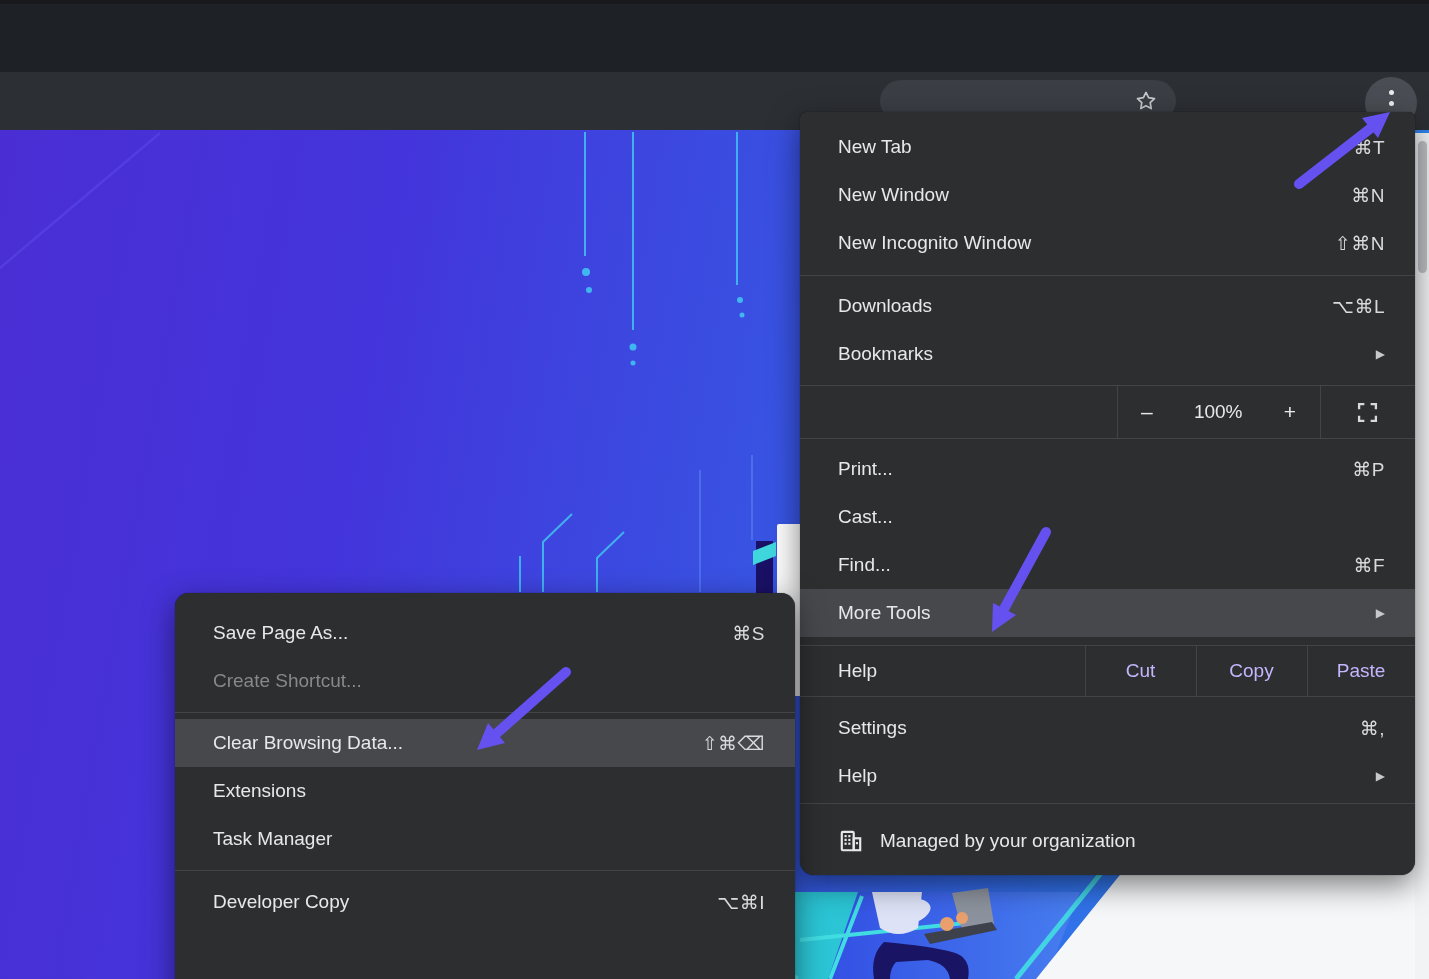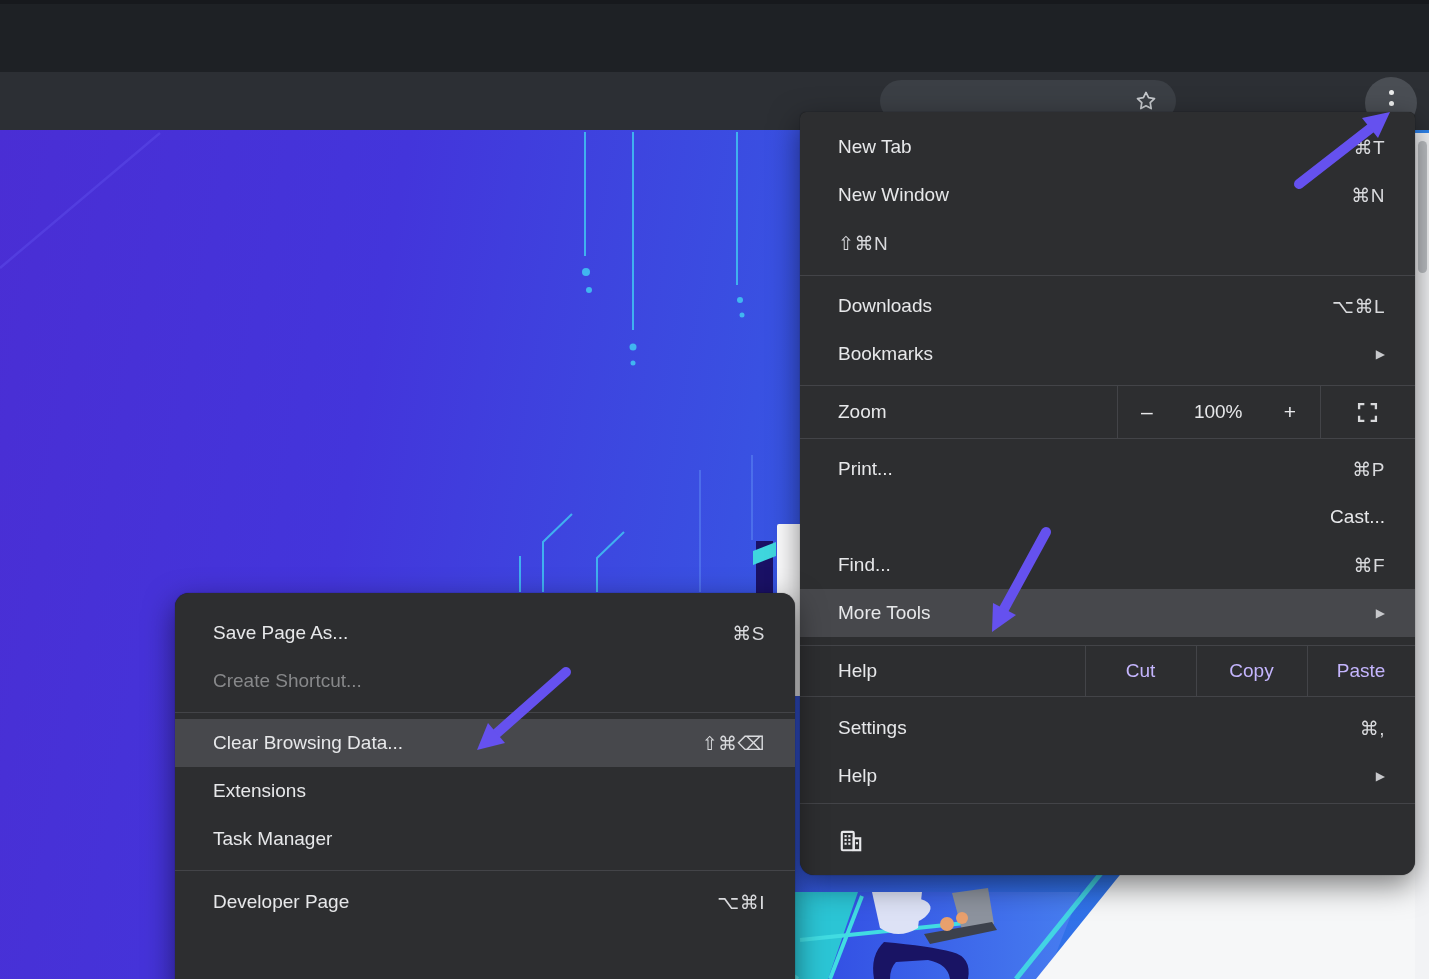--- a/index.html
+++ b/index.html
@@ -139,54 +139,52 @@
 <div class="panel main-menu z5">
   <div class="mrow" style="top:11px;">
     <span class="lbl">New Tab</span>
     <span class="sc">⌘T</span>
   </div>
   <div class="mrow" style="top:59px;">
     <span class="lbl">New Window</span>
     <span class="sc">⌘N</span>
   </div>
   <div class="mrow" style="top:107px;">
+    <span class="lbl">New Incognito Window</span>
     <span class="sc">⇧⌘N</span>
   </div>
   <div class="hr" style="top:163px;"></div>
   <div class="mrow" style="top:170px;">
     <span class="lbl">Downloads</span>
     <span class="sc">⌥⌘L</span>
   </div>
   <div class="mrow" style="top:218px;">
     <span class="lbl">Bookmarks</span>
     <span class="arr">▶</span>
   </div>
   <div class="hr" style="top:273px;"></div>
 
-  <div class="mrow" style="top:274px;height:52px;">
-    <span class="lbl">Zoom</span>
-  </div>
   <div class="zoomcell" style="top:274px;height:52px;">
     <span class="zbtn">–</span>
     <span class="zval">100%</span>
     <span class="zbtn">+</span>
   </div>
   <div class="fscell" style="top:274px;height:52px;">
     <svg width="21" height="21" viewBox="0 0 20 20">
       <path d="M2,7 V2 H7 M13,2 H18 V7 M18,13 V18 H13 M7,18 H2 V13" fill="none" stroke="#d8d9db" stroke-width="2.2"></path>
     </svg>
   </div>
   <div class="vr" style="left:317px;top:273px;height:54px;"></div>
   <div class="vr" style="left:520px;top:273px;height:54px;"></div>
   <div class="hr" style="top:326px;"></div>
   <div class="mrow" style="top:333px;">
     <span class="lbl">Print...</span>
     <span class="sc">⌘P</span>
   </div>
-  <div class="mrow" style="top:381px;text-align:right;">
+  <div class="mrow" style="top:381px;">
     <span class="lbl">Cast...</span>
   </div>
   <div class="mrow" style="top:429px;">
     <span class="lbl">Find...</span>
     <span class="sc">⌘F</span>
   </div>
   <div class="mrow hl" style="top:477px;">
     <span class="lbl">More Tools</span>
     <span class="arr">▶</span>
   </div>
@@ -226,20 +224,21 @@
             <rect x="9.5" y="6.5" width="2" height="2"></rect>
           <rect x="6" y="10" width="2" height="2"></rect>
             <rect x="9.5" y="10" width="2" height="2"></rect>
           <rect x="6" y="13.5" width="2" height="2"></rect>
             <rect x="9.5" y="13.5" width="2" height="2"></rect>
         </g>
         <rect x="14.5" y="9.5" width="6" height="11" fill="none" stroke="#e7e8ea" stroke-width="2"></rect>
         <rect x="16.5" y="13" width="2" height="2" fill="#e7e8ea"></rect>
       </svg>
     </span>
+    <span class="lbl">Managed by your organization</span>
   </div>
 </div>
 
 <div class="panel sub-menu z5">
   <div class="mrow" style="top:16px;">
     <span class="lbl">Save Page As...</span>
     <span class="sc">⌘S</span>
   </div>
   <div class="mrow disabled" style="top:64px;">
     <span class="lbl">Create Shortcut...</span>
@@ -250,21 +249,21 @@
     <span class="sc">⇧⌘⌫</span>
   </div>
   <div class="mrow" style="top:174px;">
     <span class="lbl">Extensions</span>
   </div>
   <div class="mrow" style="top:222px;">
     <span class="lbl">Task Manager</span>
   </div>
   <div class="hr" style="top:277px;"></div>
   <div class="mrow" style="top:285px;">
-    <span class="lbl">Developer Page</span>
+    <span class="lbl">Developer Copy</span>
     <span class="sc">⌥⌘I</span>
   </div>
 </div>
 
 <svg class="arrows" viewBox="0 0 1429 979">
   <g stroke="#6551ef" stroke-width="10" stroke-linecap="round" fill="#6551ef">
     <line x1="1299" y1="184" x2="1371" y2="128"></line>
     <polygon points="1390,112 1378,138 1362,118" stroke="none"></polygon>
     <line x1="1046" y1="532" x2="1004" y2="609"></line>
     <polygon points="992,632 1016,615 993,603" stroke="none"></polygon>

